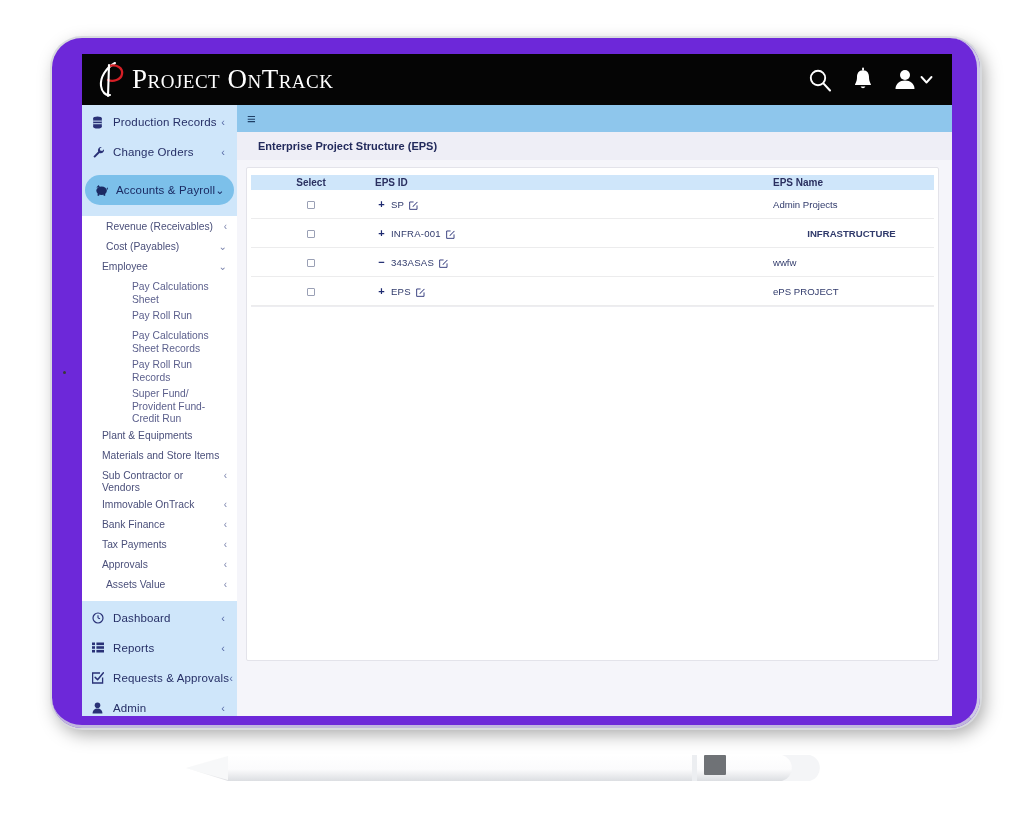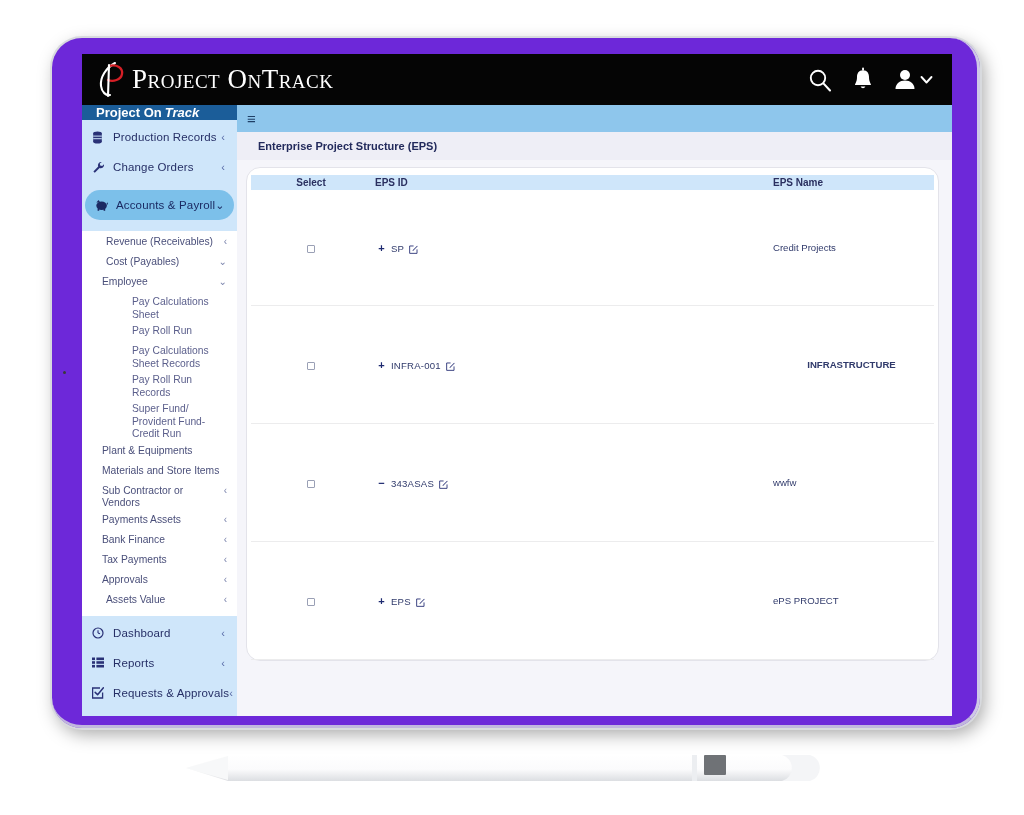--- a/index.html
+++ b/index.html
@@ -135,23 +135,23 @@
     height: 28px;
     background: #eeeef6;
     display: flex; align-items: center;
     padding-left: 21px;
     color: #222a5c; font-size: 11px; font-weight: bold;
   }
   #card-wrap { flex: 1; padding: 7px 13px 0 9px; min-height: 0; }
   #card {
     background: #ffffff; height: 494px;
     border: 1px solid #e3e3ea;
-    border-radius: 14px;
+    border-radius: 2px;
     padding: 7px 4px 0 4px;
-    display: flex; flex-direction: row;
+    display: flex; flex-direction: column;
   }
   table { width: 100%; border-collapse: collapse; table-layout: fixed; }
   thead th {
     background: #cfe6fa;
     color: #2a3060;
     font-size: 10px; font-weight: bold;
     text-align: left;
     height: 15px; padding: 0 4px;
   }
   th.c-sel { width: 120px; text-align: center; }
@@ -228,24 +228,20 @@
           <svg class="tico" width="15" height="15" viewBox="0 0 15 15">
             <polyline points="2.5,5 7.5,10.5 12.5,5" fill="none" stroke="#ffffff" stroke-width="1.9" stroke-linecap="round" stroke-linejoin="round"></polyline>
           </svg>
         </div>
       </div>
     </div>
 
     <div id="body-split">
 
       <div id="sidebar">
-        <div id="side-head">
-          <span>Project On </span>
-            <i>Track</i>
-        </div>
 
         <div class="nav-main">
           <div class="navitem">
             <span class="ic">
               <svg width="11" height="13" viewBox="0 0 11 13">
                 <ellipse cx="5.5" cy="2.2" rx="4.3" ry="1.8" fill="#2a3277"></ellipse>
                 <rect x="1.2" y="2.2" width="8.6" height="8.6" fill="#2a3277"></rect>
                 <ellipse cx="5.5" cy="10.8" rx="4.3" ry="1.8" fill="#2a3277"></ellipse>
                 <rect x="1.2" y="4.6" width="8.6" height="1" fill="#cfe6fa"></rect>
                 <rect x="1.2" y="7.2" width="8.6" height="1" fill="#cfe6fa"></rect>
@@ -312,21 +308,21 @@
               <span class="lbl">Plant &amp; Equipments</span>
             </div>
             <div class="subitem lvl2">
               <span class="lbl">Materials and Store Items</span>
             </div>
             <div class="subitem lvl2">
               <span class="lbl">Sub Contractor or Vendors</span>
               <span class="car">‹</span>
             </div>
             <div class="subitem lvl2">
-              <span class="lbl">Payments Assets</span>
+              <span class="lbl">Immovable OnTrack</span>
               <span class="car">‹</span>
             </div>
             <div class="subitem lvl2">
               <span class="lbl">Bank Finance</span>
               <span class="car">‹</span>
             </div>
             <div class="subitem lvl2">
               <span class="lbl">Tax Payments</span>
               <span class="car">‹</span>
             </div>
@@ -406,21 +402,21 @@
                   <th class="c-name">EPS Name</th>
                 </tr>
               </thead>
               <tbody id="tbody">
                   <tr>
                     <td class="c-sel"><span class="cbx"></span></td>
                     <td class="c-id"><span class="expander">+</span><span class="eps-id">SP</span><span><svg class="edit-ic" width="9" height="9" viewBox="0 0 11 11">
                           <path d="M9.8 5.4 V10.2 H0.8 V1.2 H5.6" fill="none" stroke="#2a3277" stroke-width="1.1"></path>
                           <path d="M4.2 6.6 L9.9 0.9 L10.6 1.6 L4.9 7.3 Z" fill="#2a3277"></path>
                         </svg></span></td>
-                    <td class="c-name">Credit Projects</td>
+                    <td class="c-name">Admin Projects</td>
                   </tr>
                   <tr>
                     <td class="c-sel"><span class="cbx"></span></td>
                     <td class="c-id"><span class="expander">+</span><span class="eps-id">INFRA-001</span><span><svg class="edit-ic" width="9" height="9" viewBox="0 0 11 11">
                           <path d="M9.8 5.4 V10.2 H0.8 V1.2 H5.6" fill="none" stroke="#2a3277" stroke-width="1.1"></path>
                           <path d="M4.2 6.6 L9.9 0.9 L10.6 1.6 L4.9 7.3 Z" fill="#2a3277"></path>
                         </svg></span></td>
                     <td class="c-name nm-strong">INFRASTRUCTURE</td>
                   </tr>
                   <tr>

